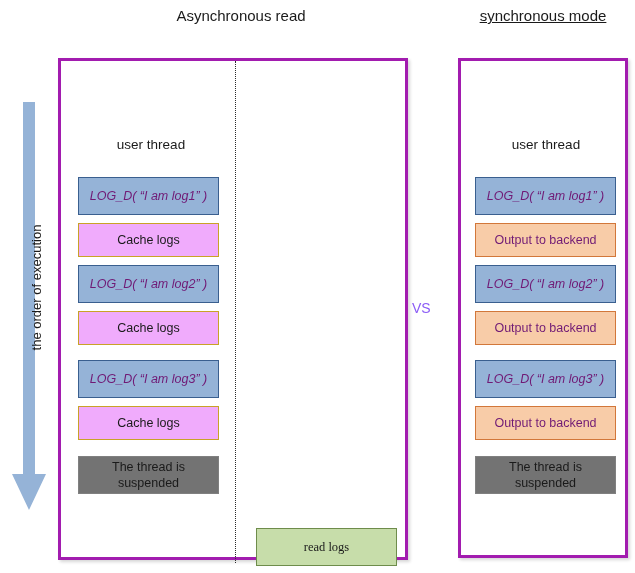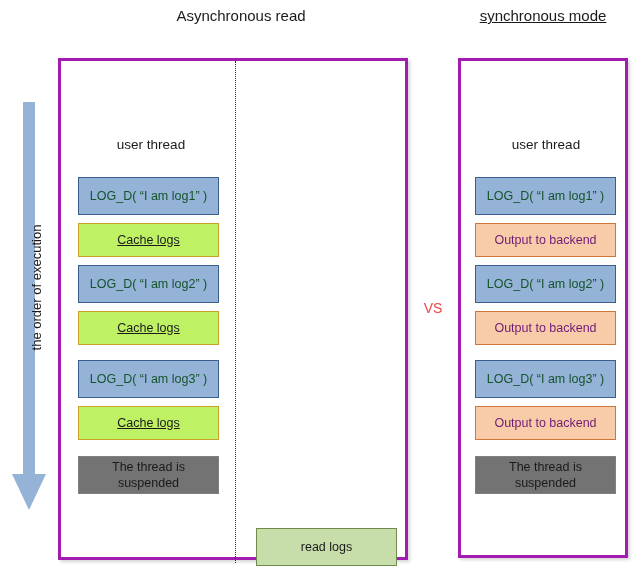--- a/index.html
+++ b/index.html
@@ -92,35 +92,34 @@
     display: flex;
     align-items: center;
     justify-content: center;
     text-align: center;
     font-size: 12.5px;
     line-height: 16px;
     border-width: 1px;
     border-style: solid;
     white-space: pre-line;
   }
-  .type-log     { background: #95B3D7; border-color: #3A5F8F; color: #14532d; }
-  .type-cache   { background: #bef264; border-color: #C9A227; color: #1a1a1a; text-decoration: underline; }
+  .type-log     { background: #95B3D7; border-color: #3A5F8F; color: #701a75; font-style: italic; }
+  .type-cache   { background: #f0abfc; border-color: #C9A227; color: #1a1a1a; }
   .type-output  { background: #F8CCA8; border-color: #D2773A; color: #701a75; }
-  .type-read    { background: #C7DDAA; border-color: #6E8C4B; color: #1a1a1a; }
+  .type-read    { background: #C7DDAA; border-color: #6E8C4B; color: #1a1a1a; font-family: Liberation Serif, serif; }
   .type-suspend { background: #737373; border-color: #808080; color: #1a1a1a; }
 
   
   #vs-label {
     position: absolute;
     left: 412px;
     top: 300px;
     width: 42px;
-    text-align: center;
     font-size: 14px;
-    color: #ef4444;
+    color: #8b5cf6;
   }
 </style>
 </head>
 <body>
 
 <div class="diagram-title" id="title-async">Asynchronous
 read</div>
 <div class="diagram-title" id="title-sync">synchronous
 mode</div>
 

